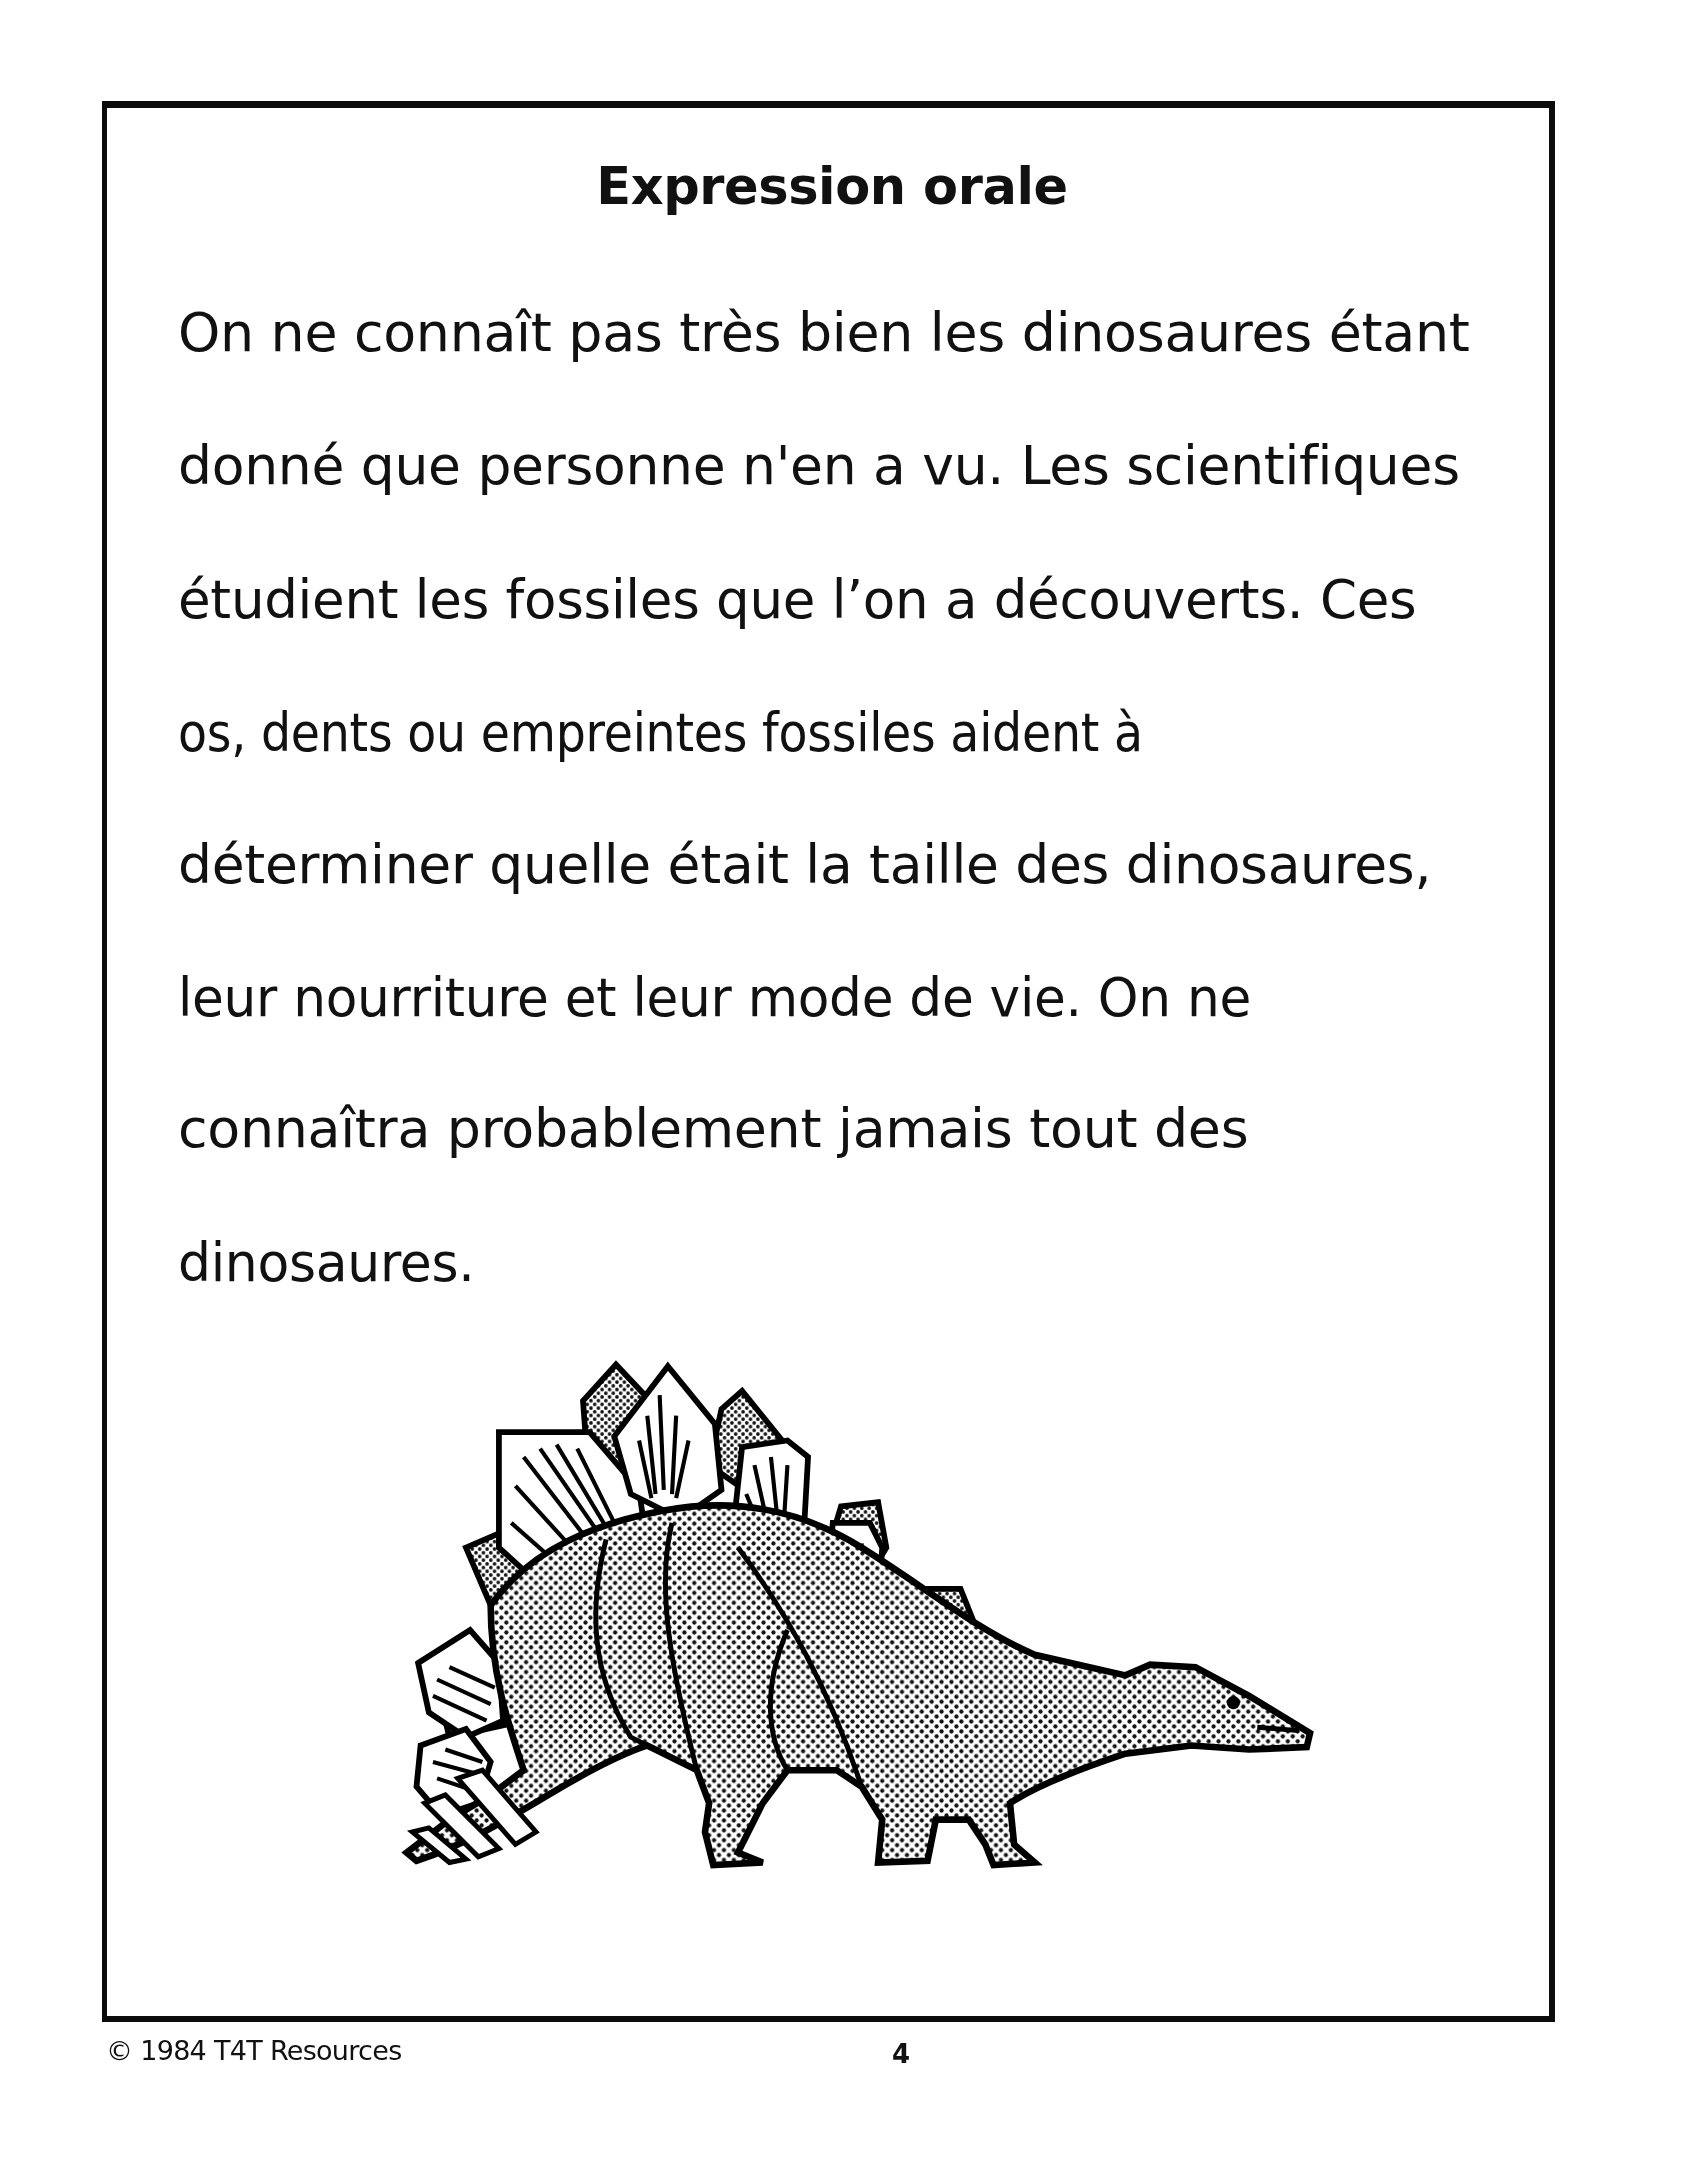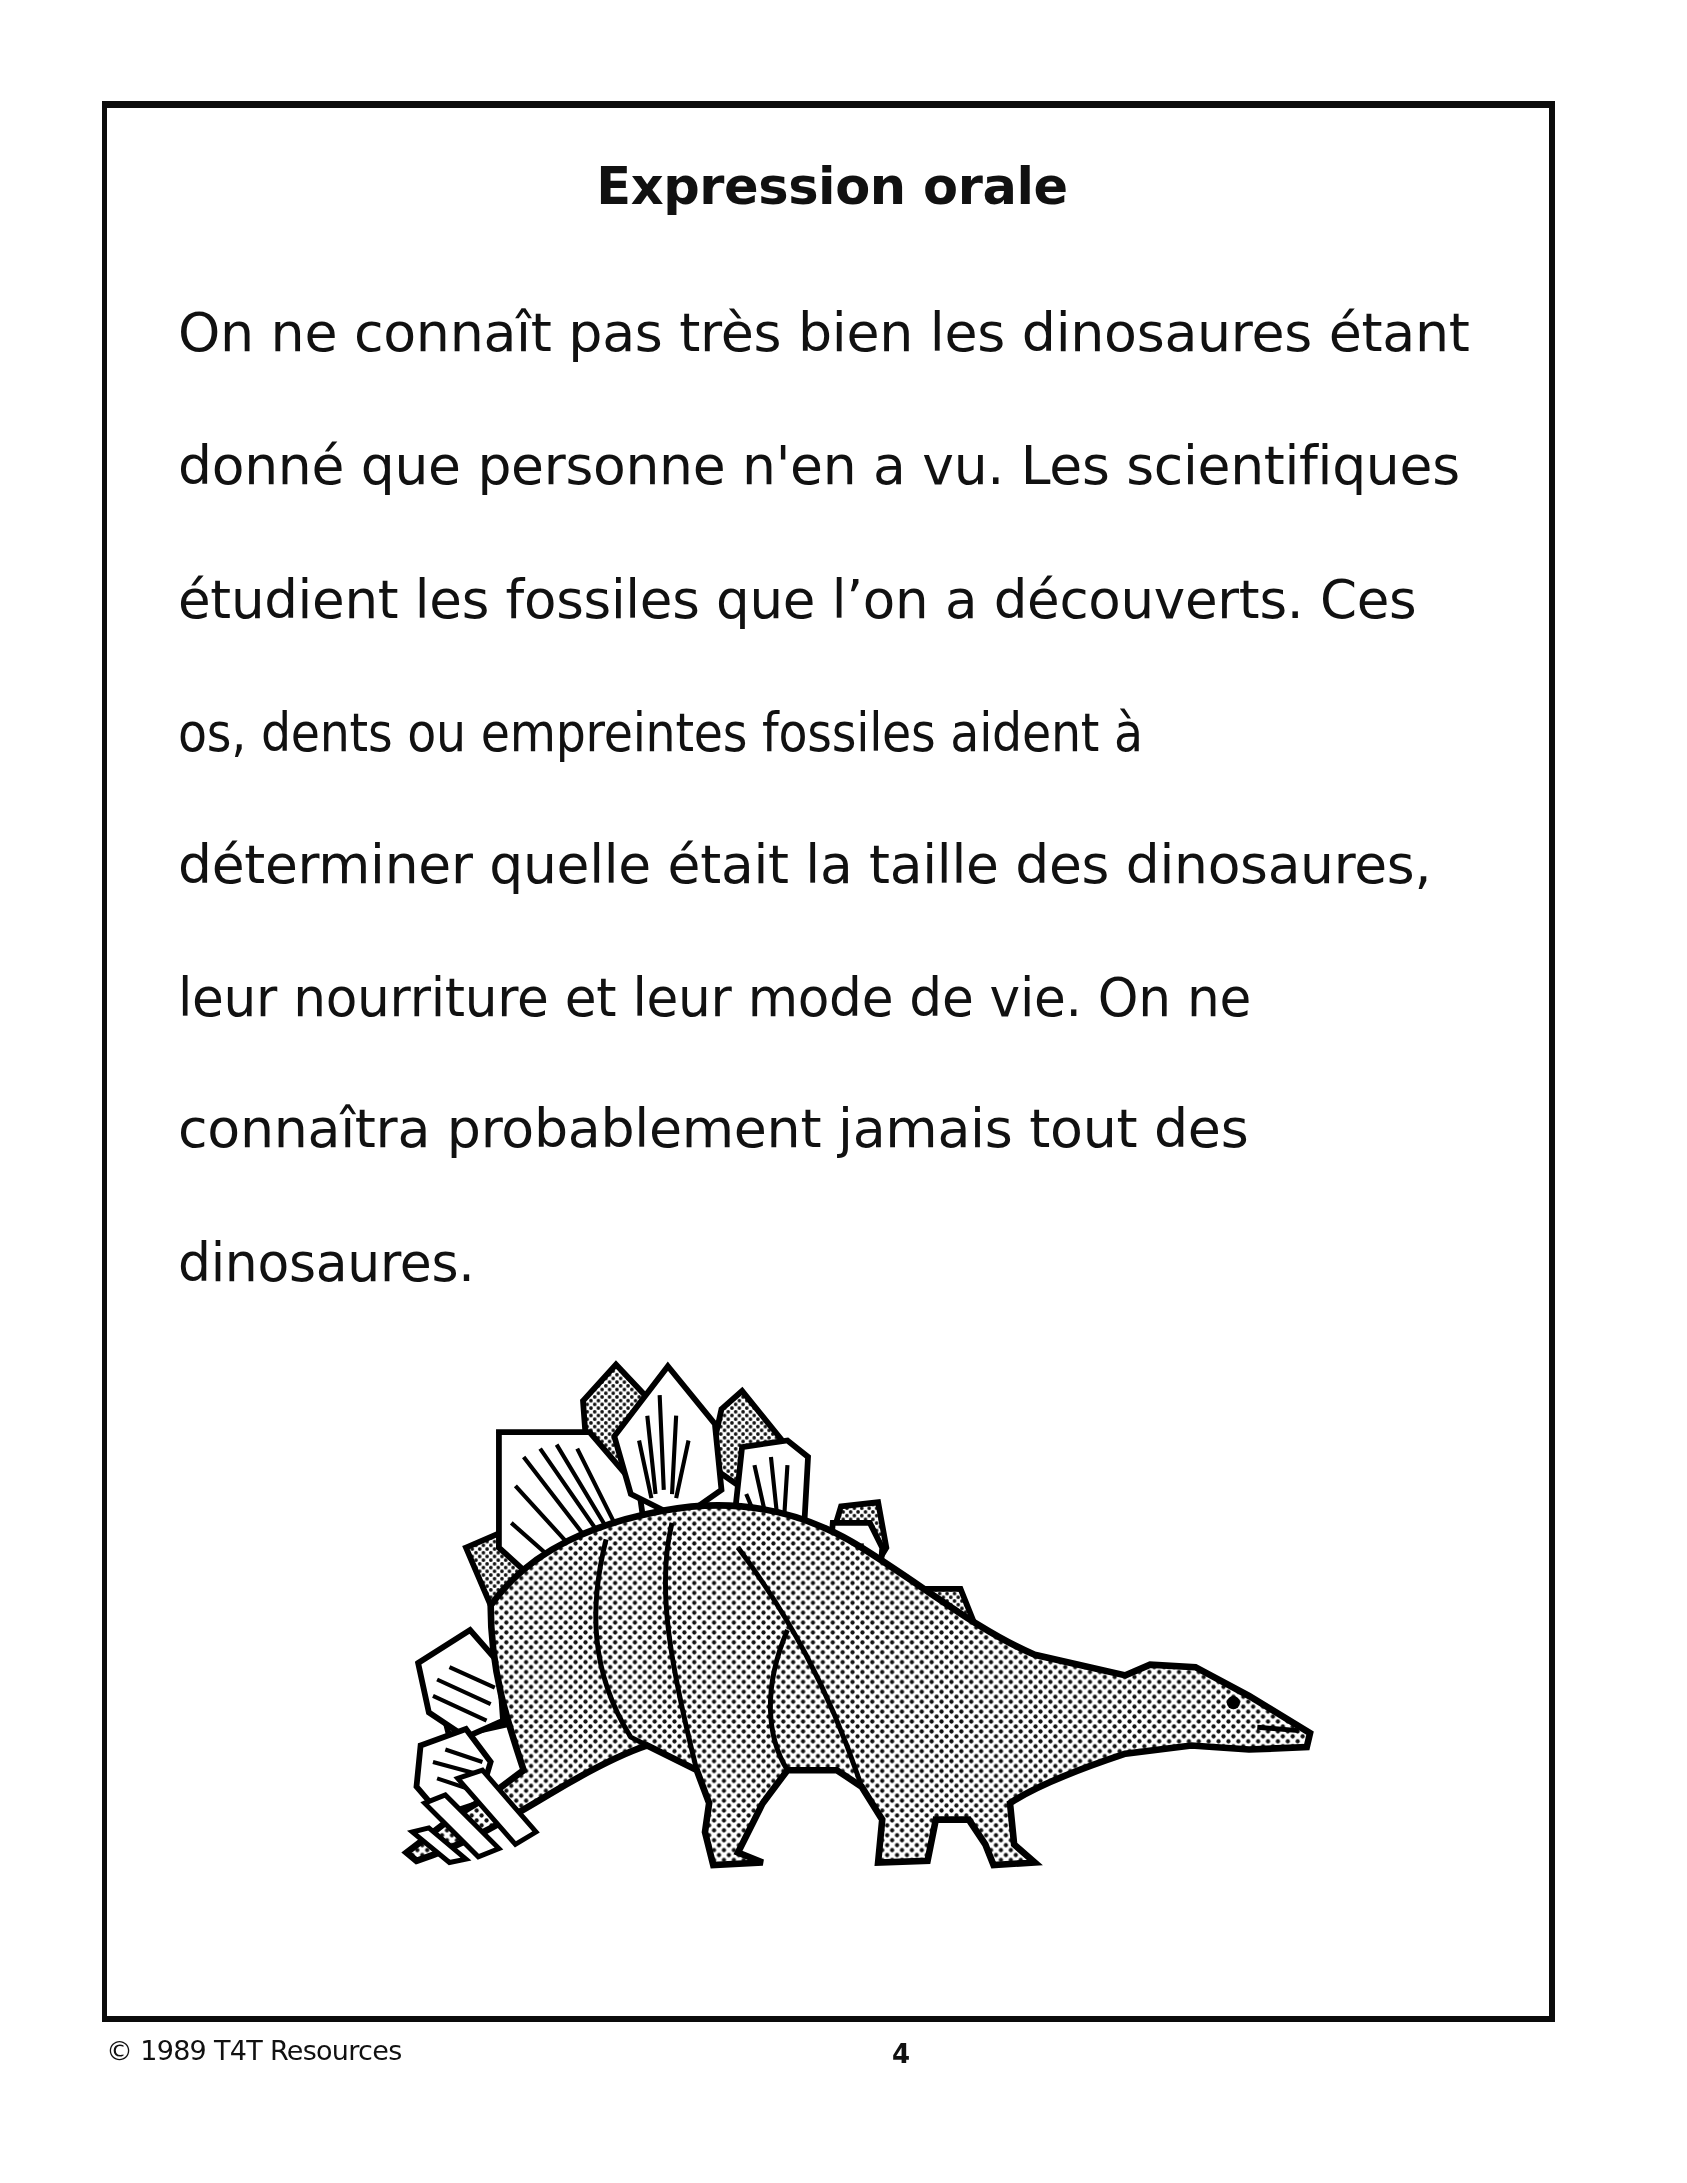--- a/index.html
+++ b/index.html
@@ -82,15 +82,15 @@
   <g stroke="#000" stroke-width="6" fill="#fff">
     <path d="M70 510 L100 500 L165 575 L140 590 Z"></path>
     <path d="M30 540 L55 530 L120 595 L95 605 Z"></path>
     <path d="M15 575 L35 570 L80 608 L60 612 Z"></path>
   </g>
 
   <circle cx="1011" cy="418" r="8" fill="#000"></circle>
   <path d="M1040 448 L1090 452" stroke="#000" stroke-width="6"></path>
 </svg>
 
-<div class="footer-copy">© 1989 T4T Resources</div>
+<div class="footer-copy">© 1984 T4T Resources</div>
 <div class="page-num">4</div>
 
 
 </body></html>

